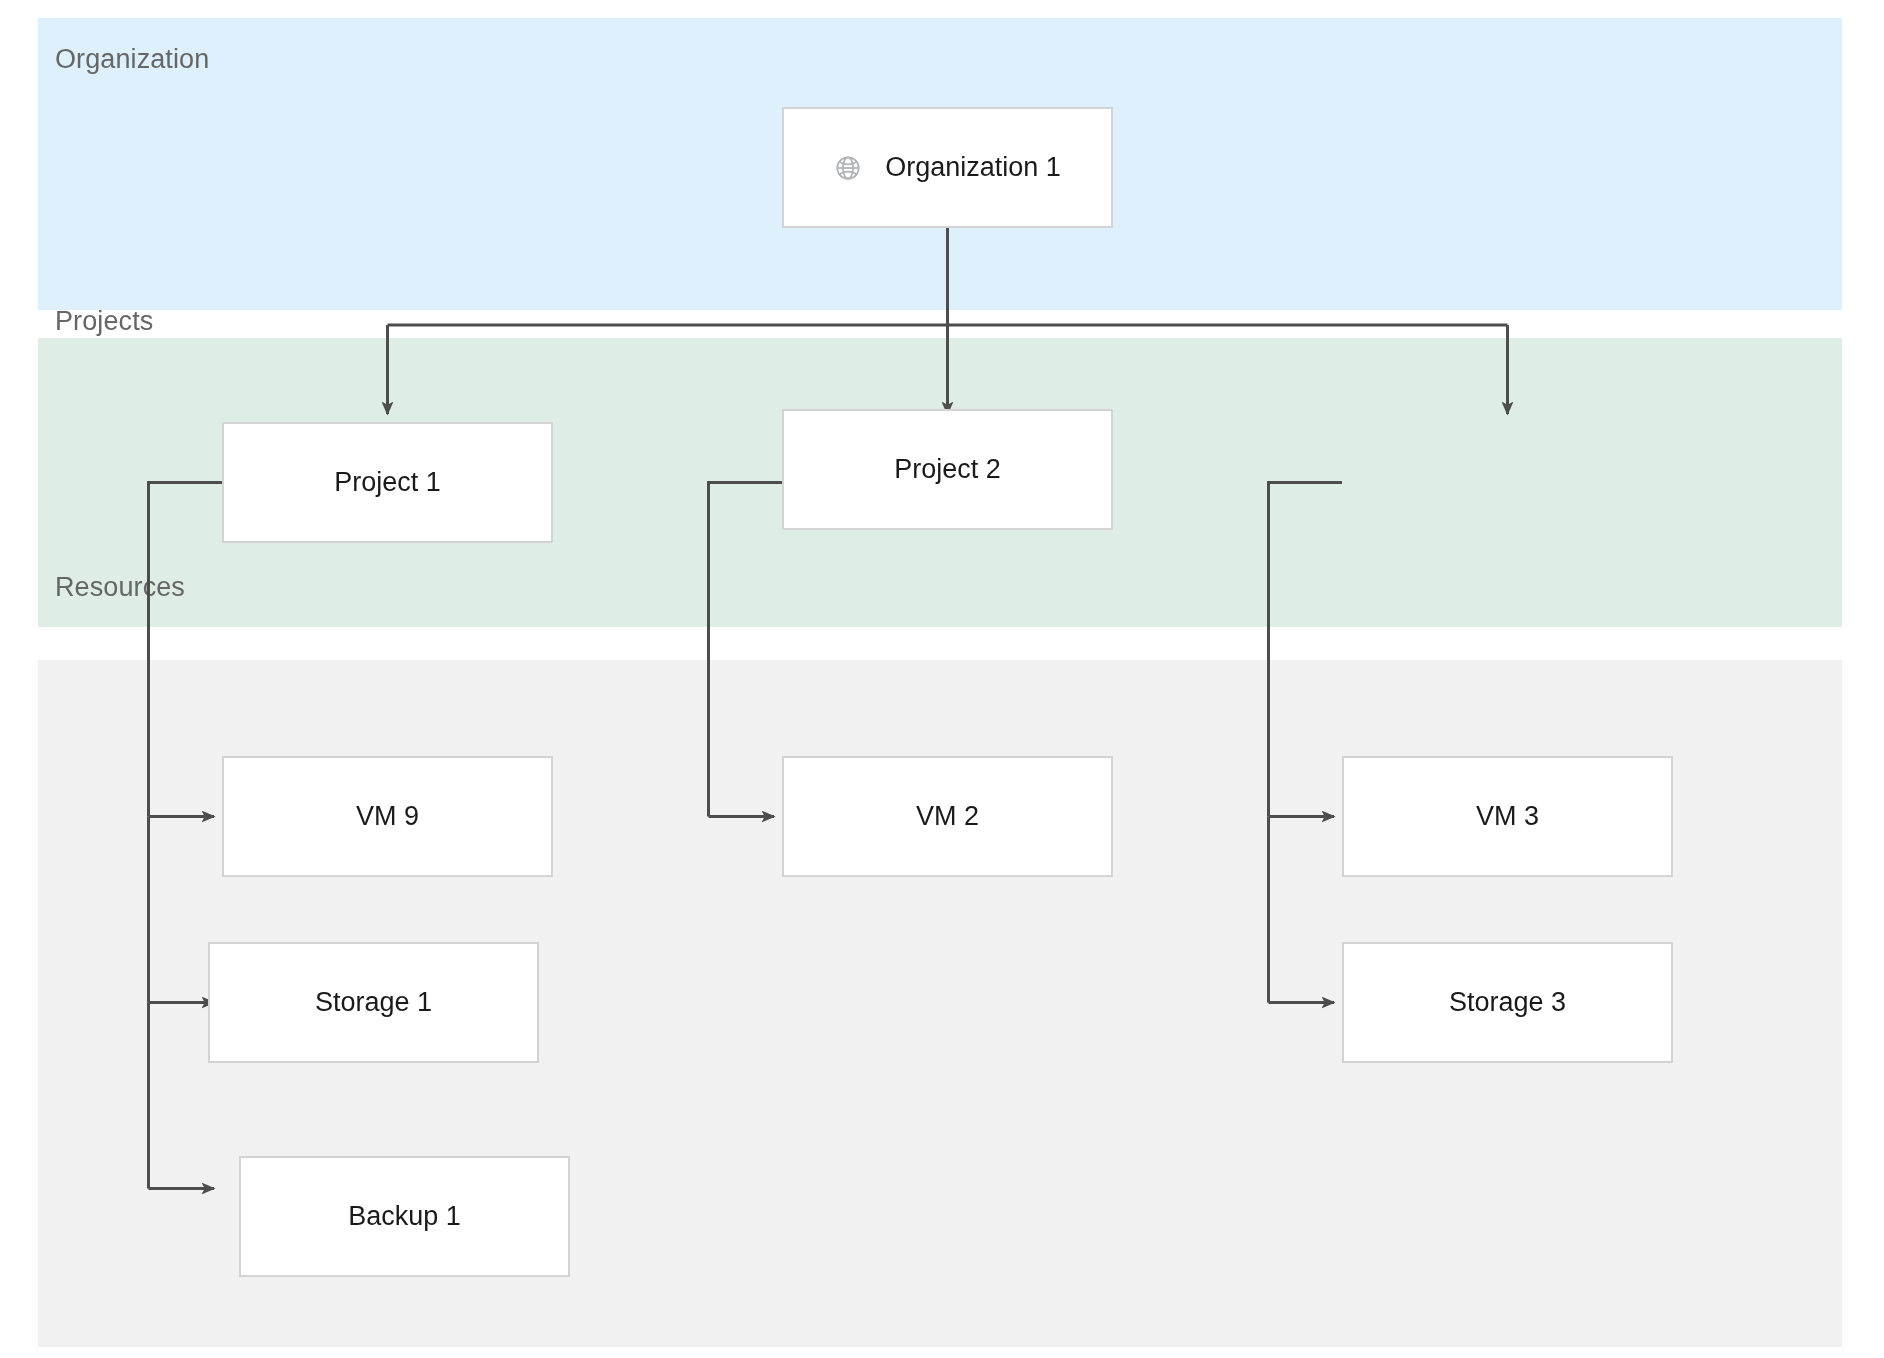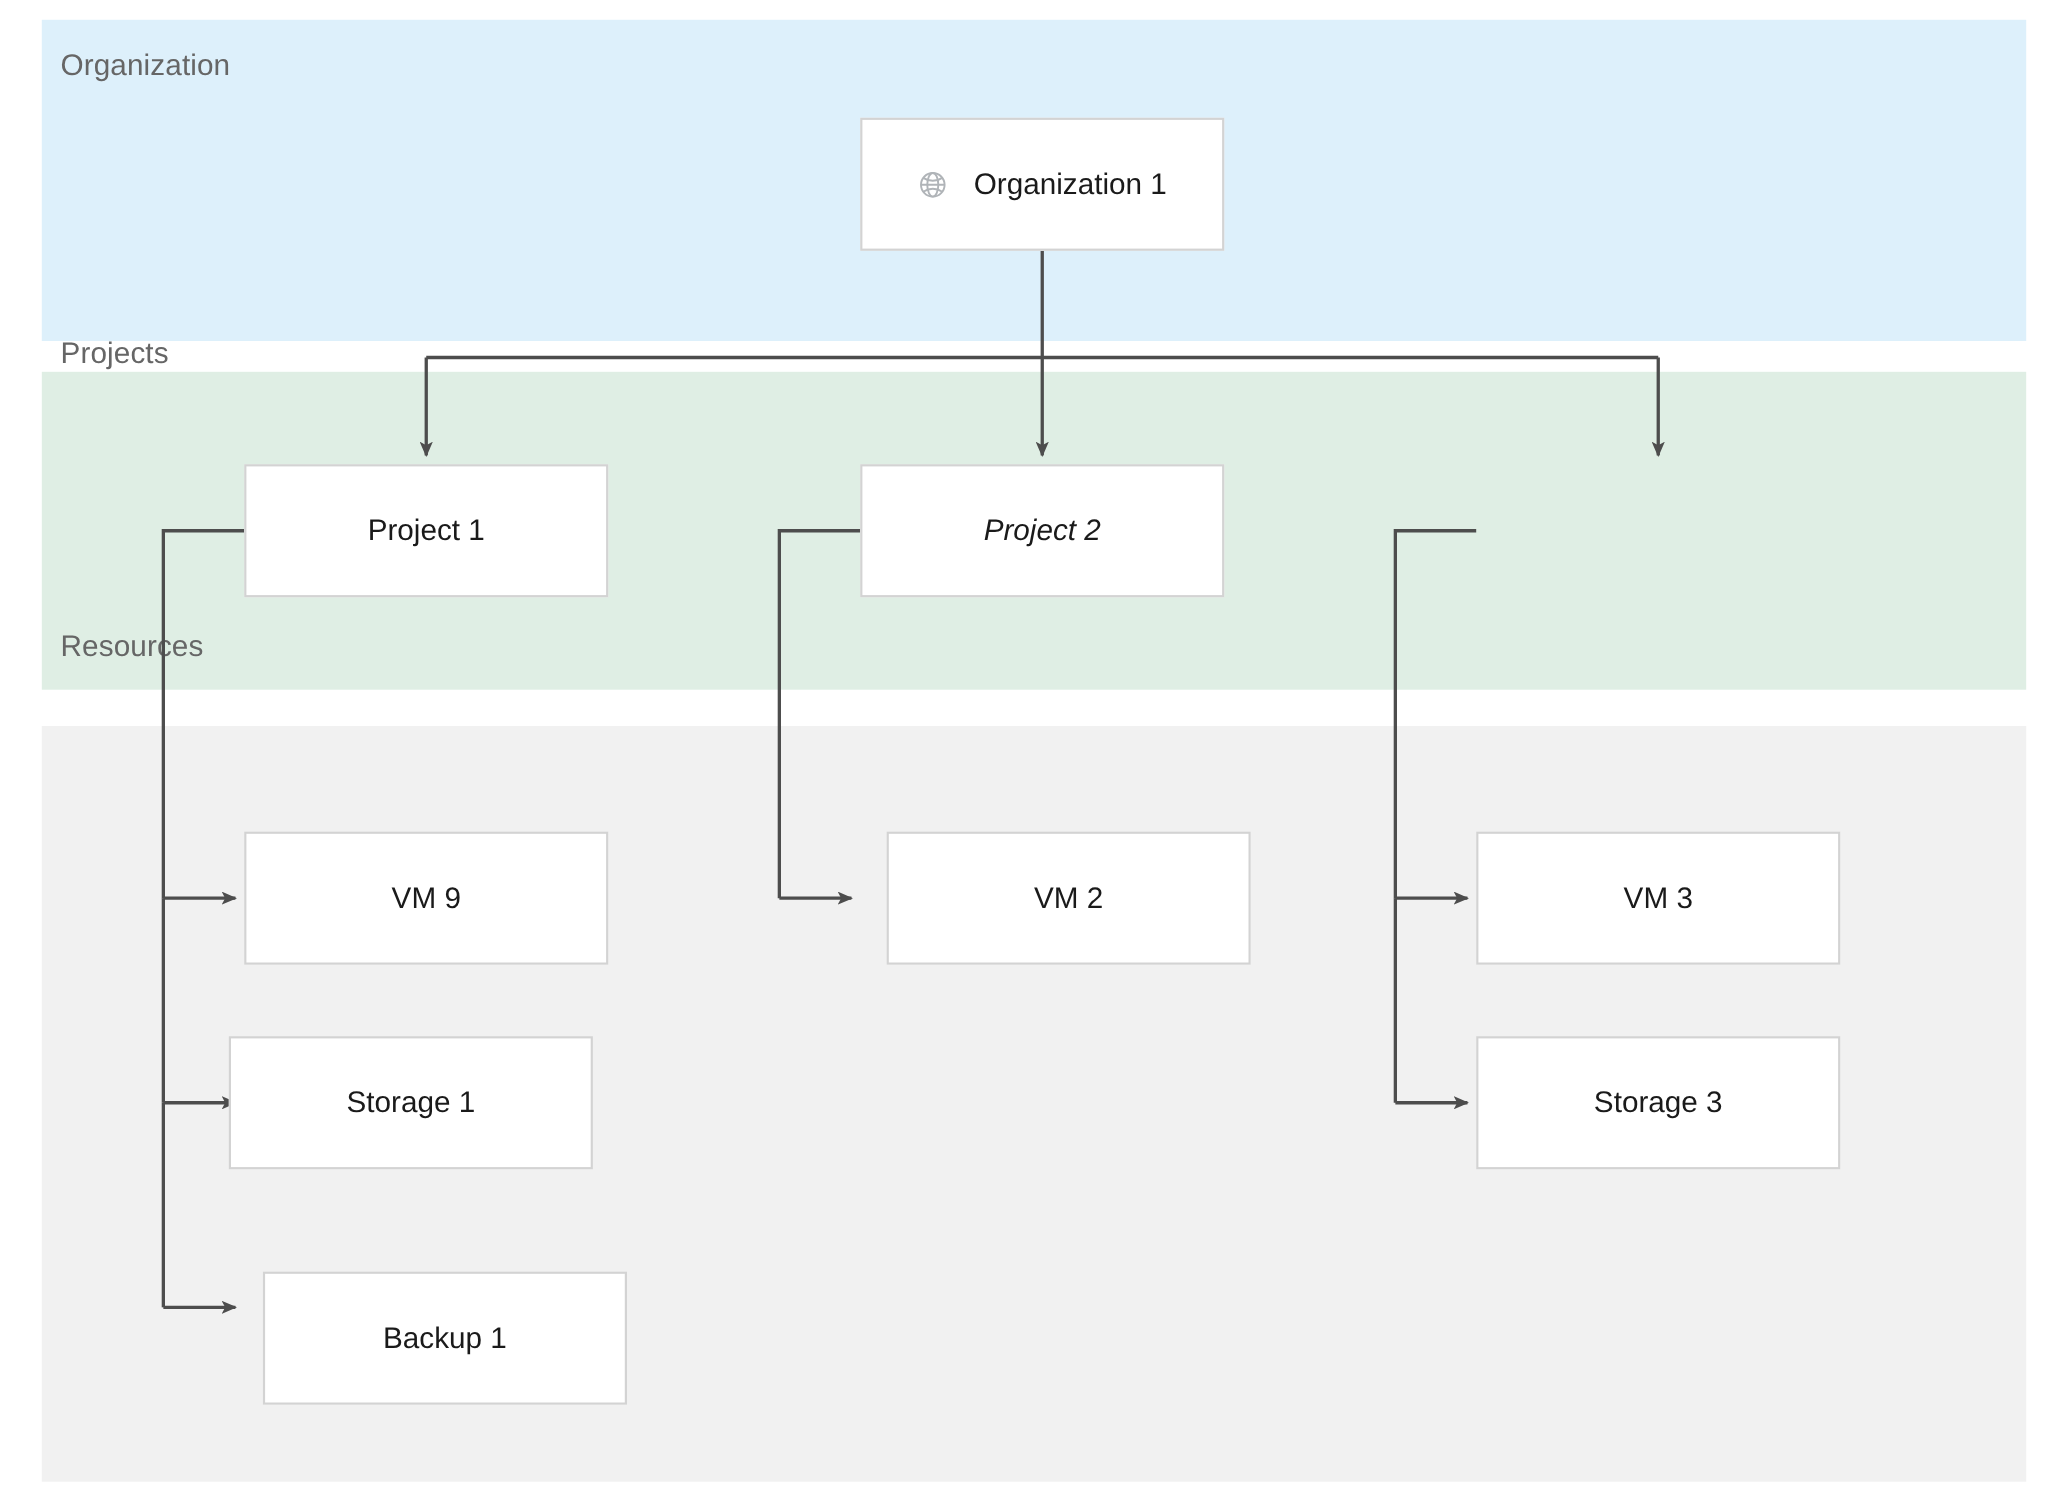--- a/index.html
+++ b/index.html
@@ -81,28 +81,28 @@
           <path d="M4.6 17.4 A13 13 0 0 1 19.4 17.4"></path>
         </svg>
       </span>
       <span>Organization 1</span>
     </span>
   </div>
 
   <div class="node" id="node-project-1" style="left: 222px; top: 422px; width: 331px; height: 121px;">
     <span class="node-label">Project 1</span>
   </div>
-  <div class="node" id="node-project-2" style="left: 782px; top: 422px; width: 331px; height: 121px; font-style: italic;">
+  <div class="node" id="node-project-2" style="left: 782px; top: 409px; width: 331px; height: 121px;">
     <span class="node-label">Project 2</span>
   </div>
 
   <div class="node" id="node-vm-1" style="left: 222px; top: 756px; width: 331px; height: 121px;">
     <span class="node-label">VM 9</span>
   </div>
-  <div class="node" id="node-vm-2" style="left: 806px; top: 756px; width: 331px; height: 121px; text-align: center;">
+  <div class="node" id="node-vm-2" style="left: 782px; top: 756px; width: 331px; height: 121px; text-align: center;">
     <span class="node-label">VM 2</span>
   </div>
   <div class="node" id="node-vm-3" style="left: 1342px; top: 756px; width: 331px; height: 121px;">
     <span class="node-label">VM 3</span>
   </div>
 
   <div class="node" id="node-storage-1" style="left: 208px; top: 942px; width: 331px; height: 121px;">
     <span class="node-label">Storage 1</span>
   </div>
   <div class="node" id="node-storage-3" style="left: 1342px; top: 942px; width: 331px; height: 121px;">

